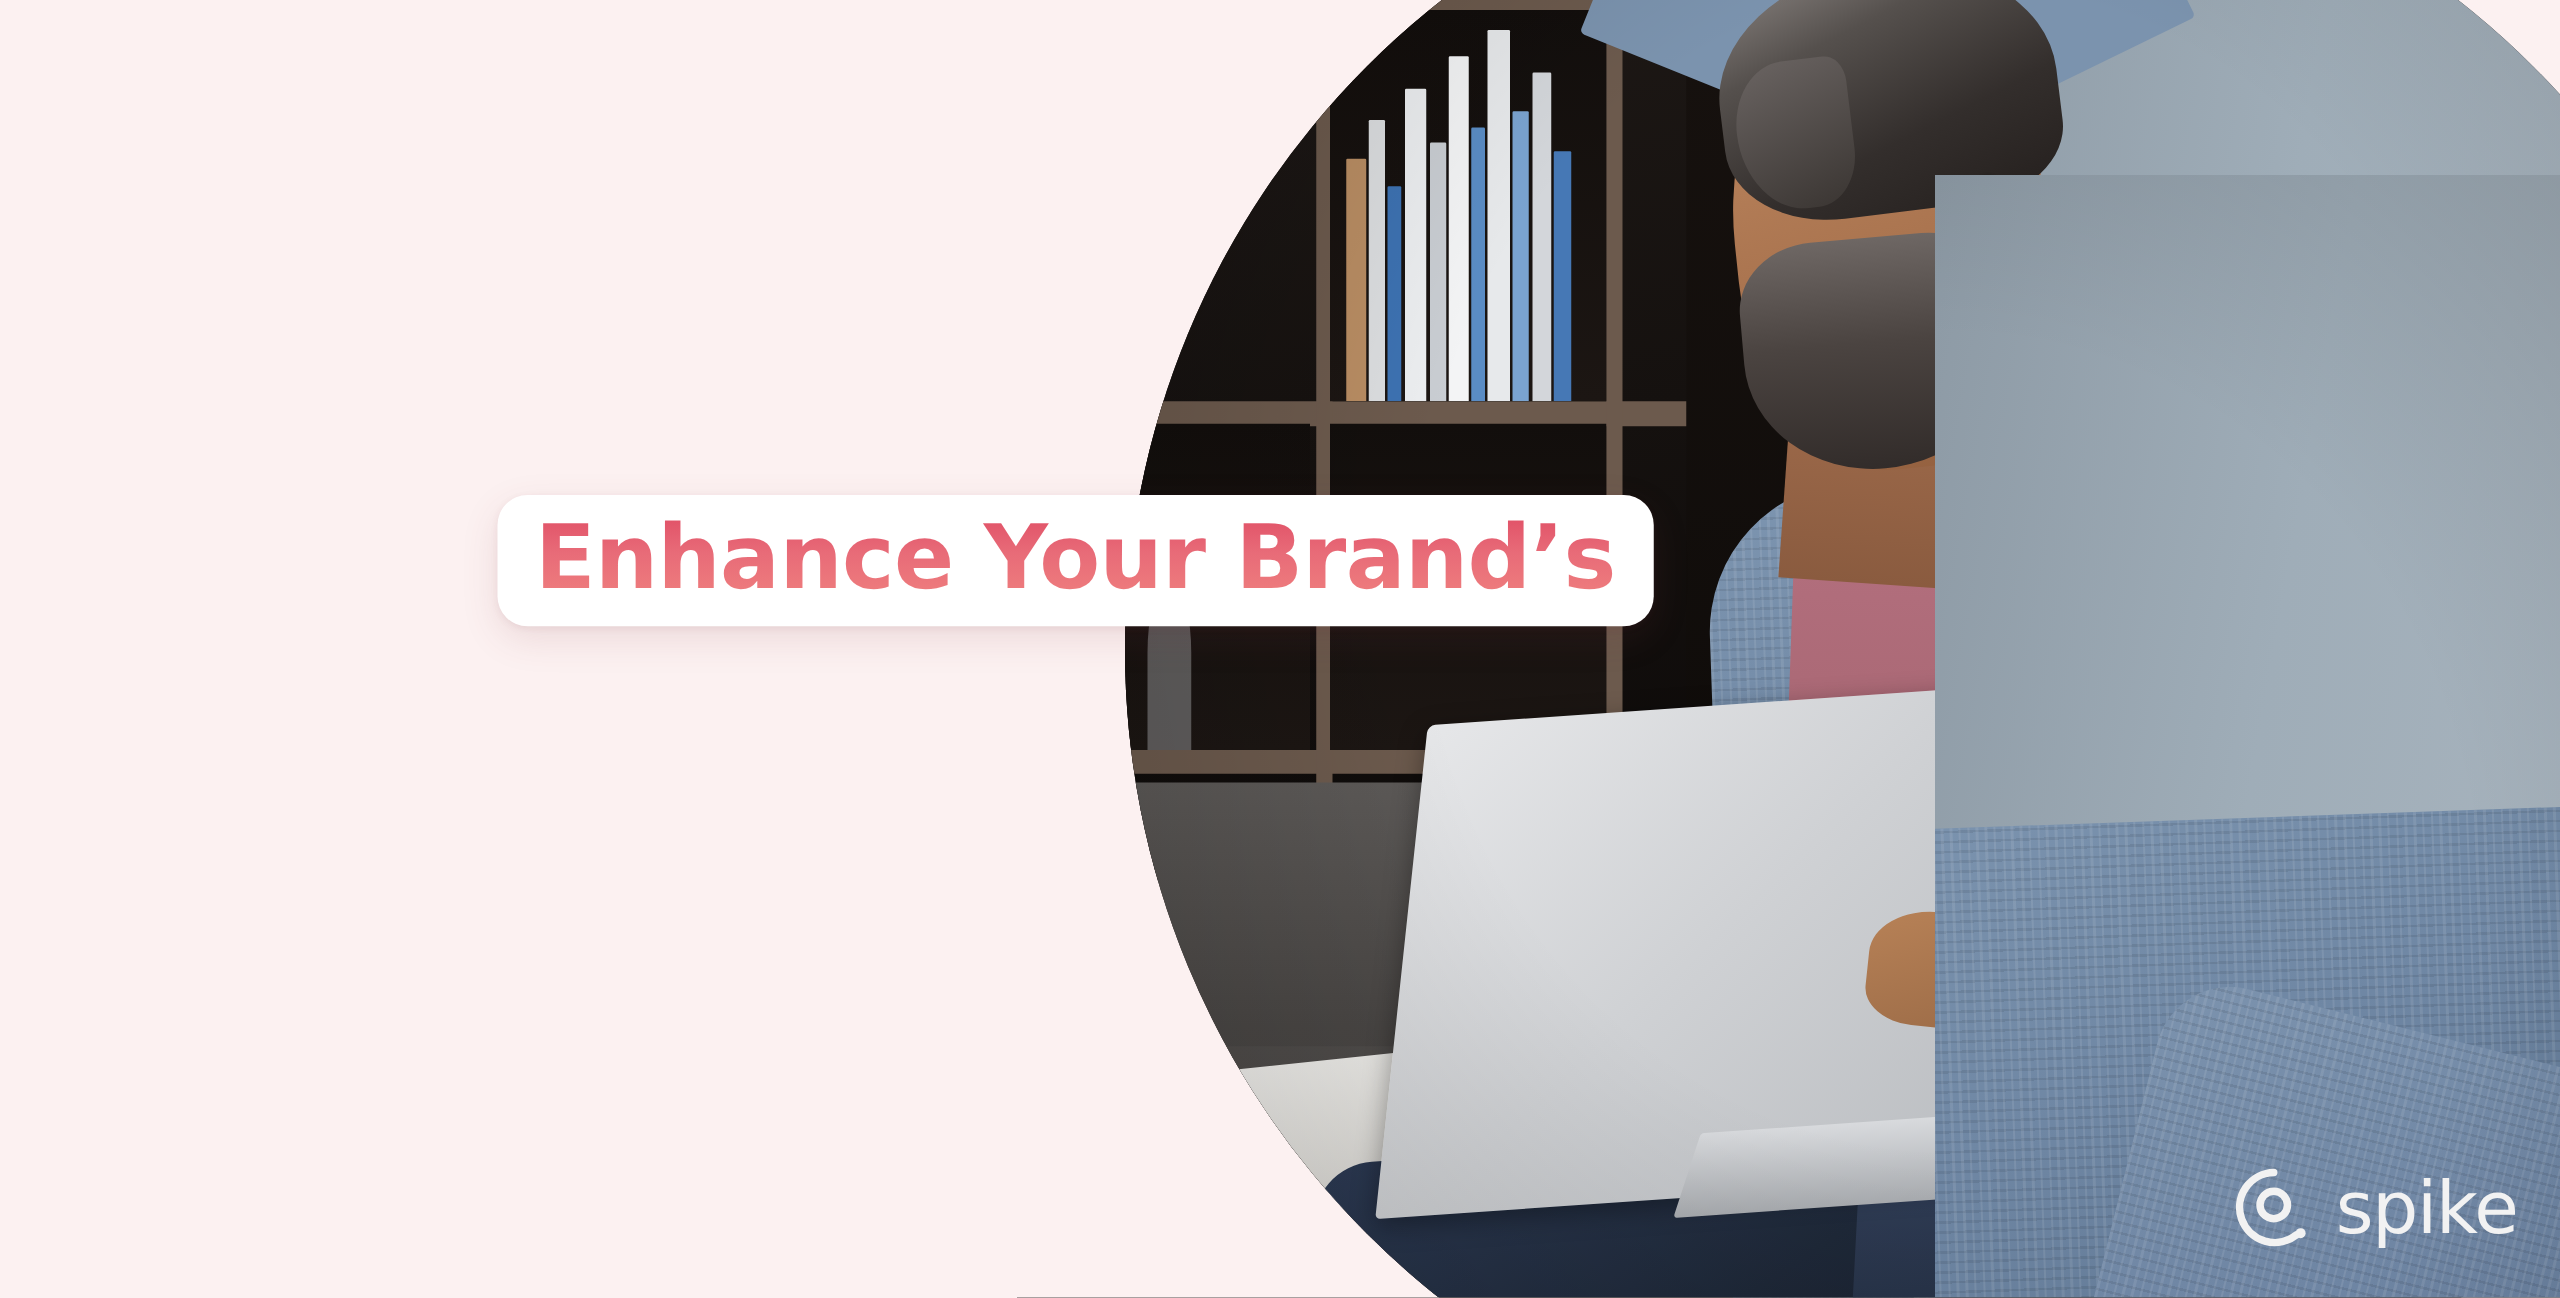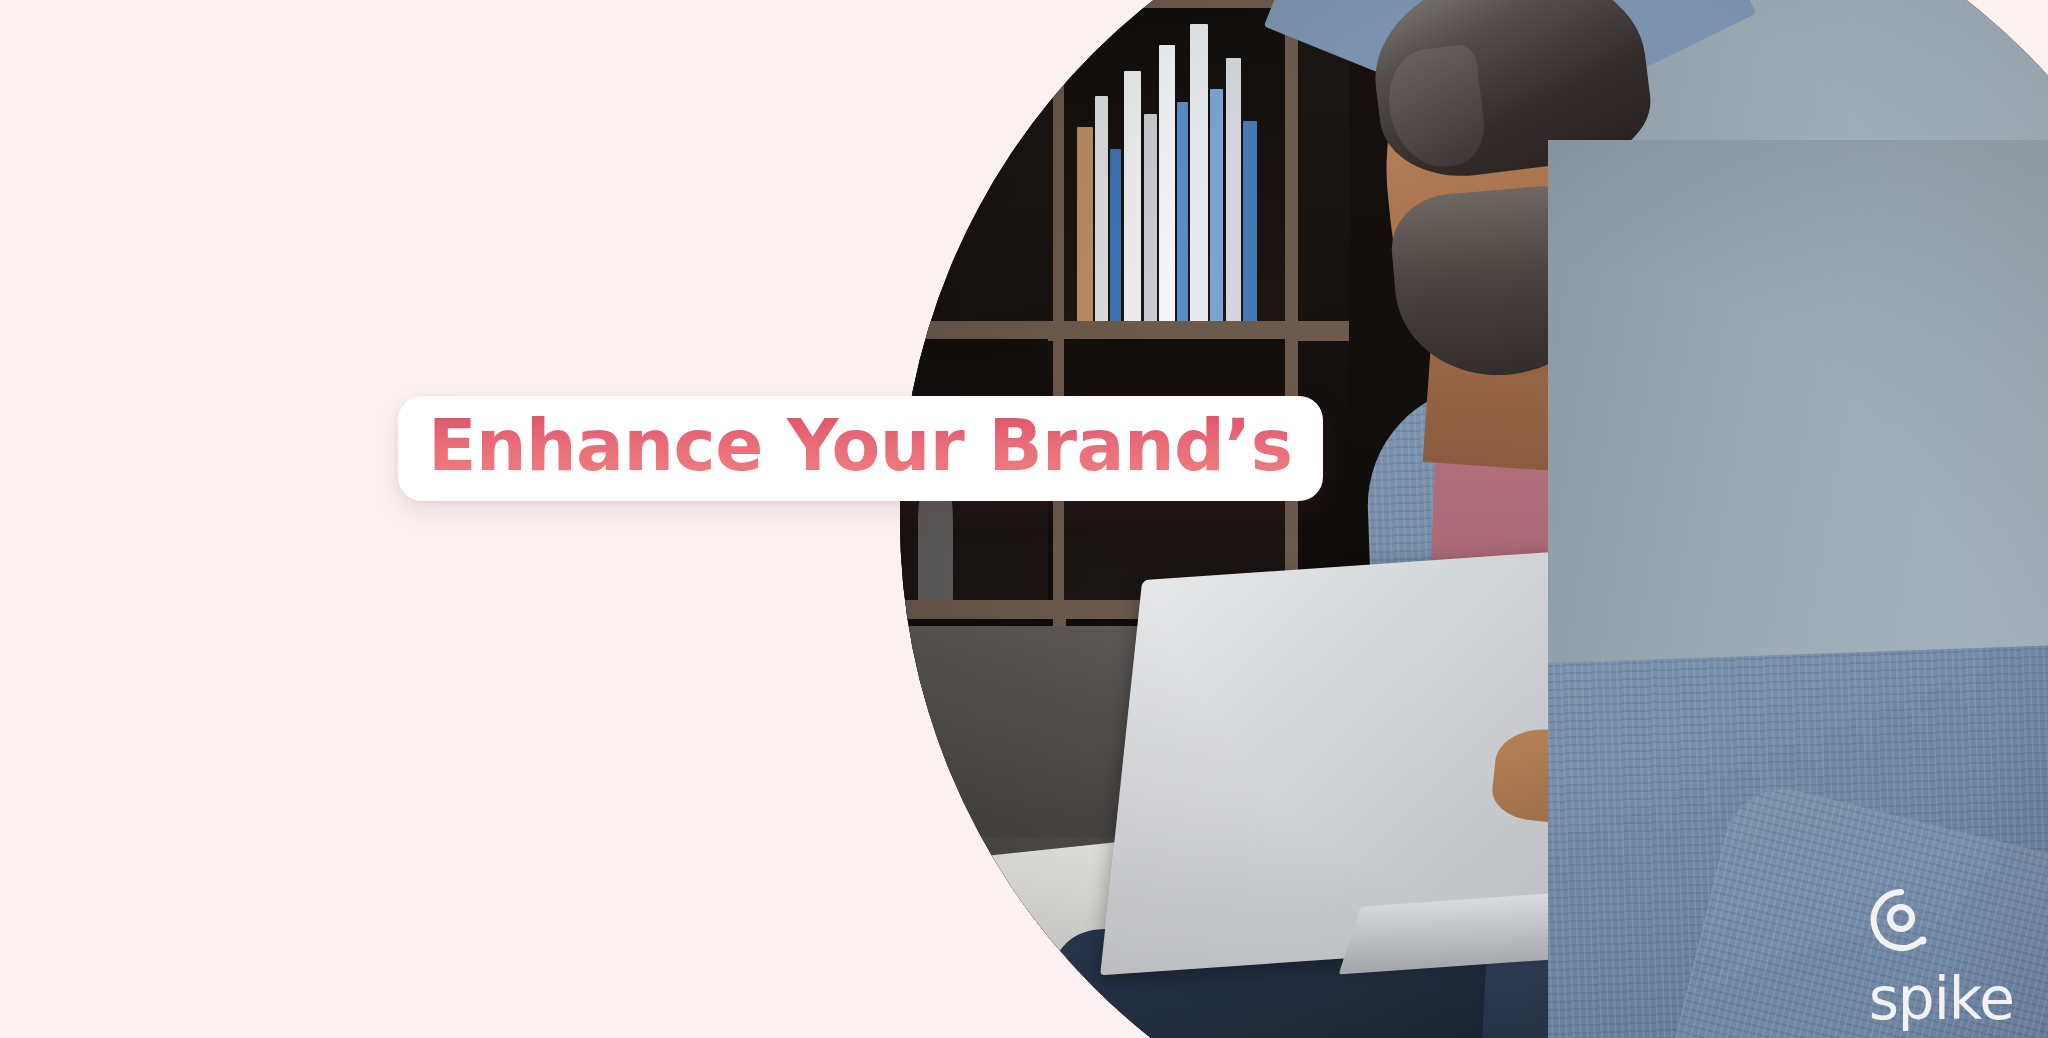--- a/index.html
+++ b/index.html
@@ -260,24 +260,23 @@
     background:linear-gradient(180deg,#E04F66 0%,#E86B78 45%,#EF7F7E 100%);
     -webkit-background-clip:text;
     background-clip:text;
     color:transparent;
     -webkit-text-fill-color:transparent;
     display:block;
   }
 
   
   .logo {
-    position:absolute; right:34px; bottom:10px;
-    display:flex; gap:18px;
+    position:absolute; right:34px; bottom:40px;
+    display:flex; align-items:center; gap:18px;
     z-index:6;
-    flex-direction:column;
   }
   .logo-mark { width:64px; height:64px; display:block; }
   .logo-word {
     font-family:"DejaVu Sans","Liberation Sans",sans-serif;
     font-size:58px;
     font-weight:500;
     color:#f2f2f2;
     letter-spacing:-1px;
     line-height:1;
     display:block;

